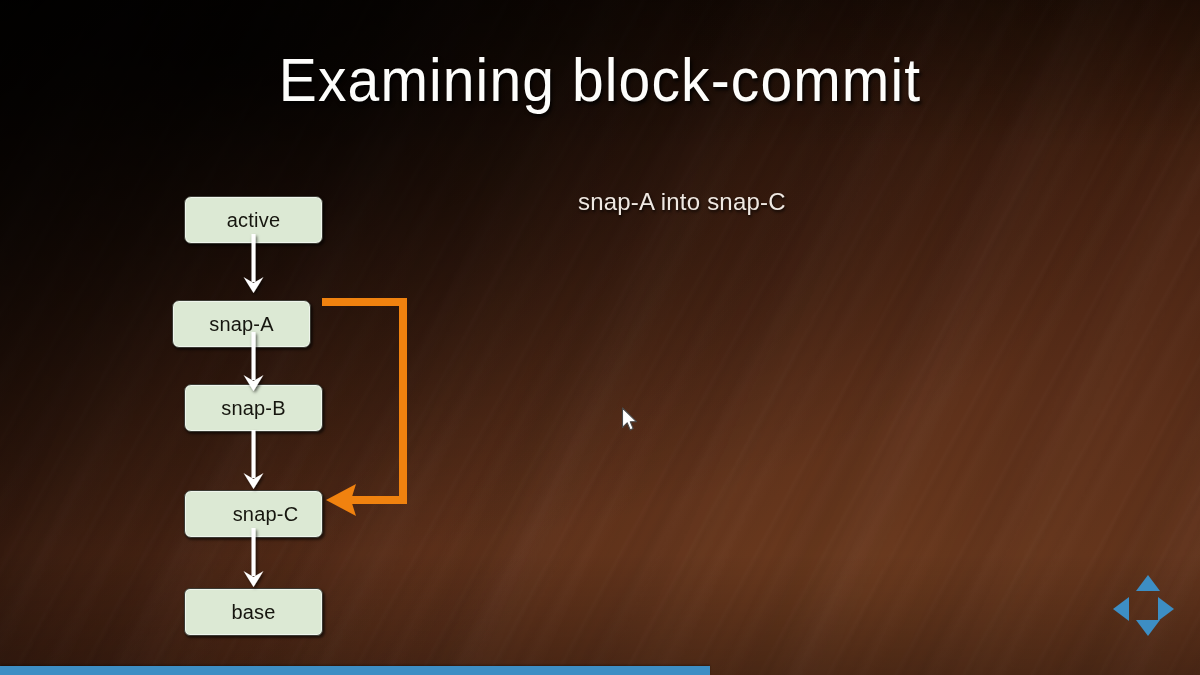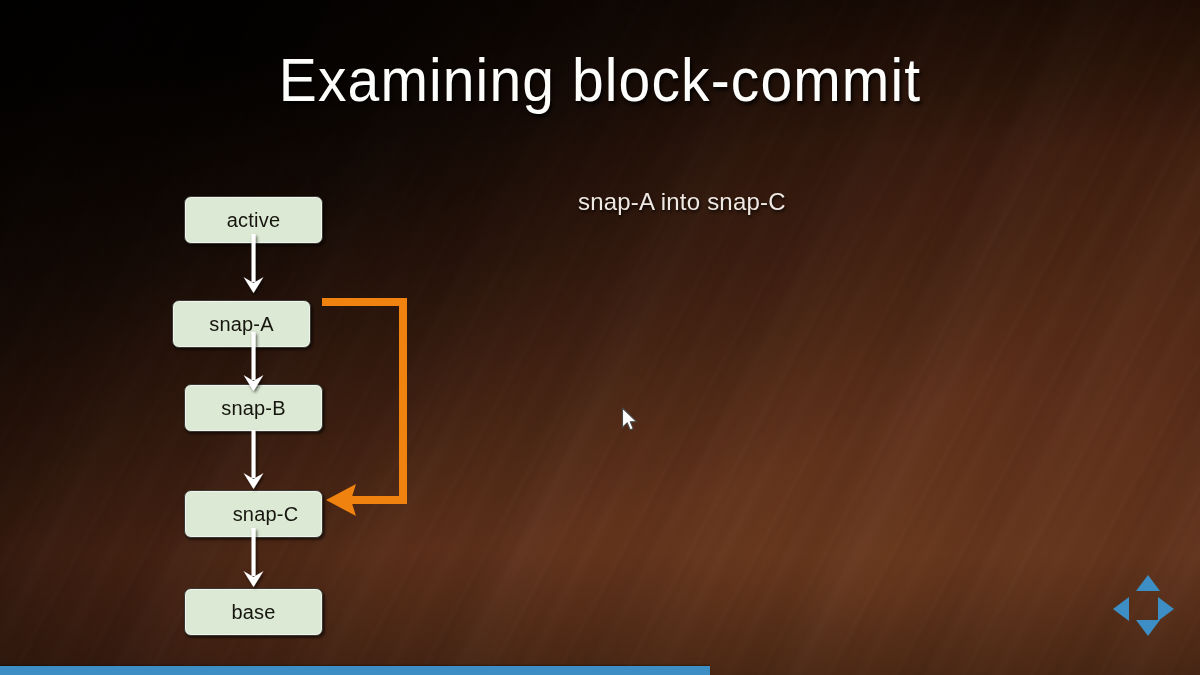--- a/index.html
+++ b/index.html
@@ -250,21 +250,21 @@
     </div>
 
     <div class="node" style="left:184px; top:384px;">
       <span>snap-B</span>
     </div>
 
     <div class="node" style="left:184px; top:490px;padding-left:24px;">
       <span>snap-C</span>
     </div>
 
-    <div class="node" style="left:184px; top:588px;">
+    <div class="node" style="left:184px; top:588px;border-radius:6px;">
       <span>base</span>
     </div>
 
     <svg id="arrows" viewBox="0 0 1200 675">
       <defs>
         <filter id="dropsh" x="-40%" y="-40%" width="200%" height="200%">
           <feDropShadow dx="1.4" dy="2" stdDeviation="1.4" flood-color="#000" flood-opacity="0.6"></feDropShadow>
         </filter>
       </defs>
 

